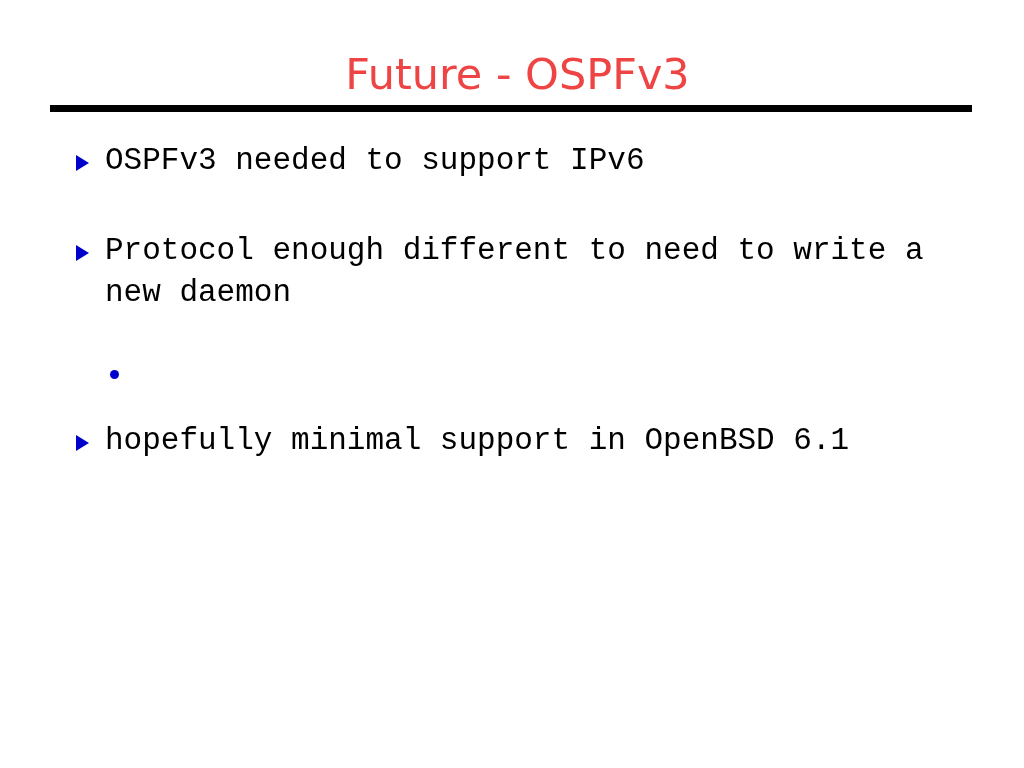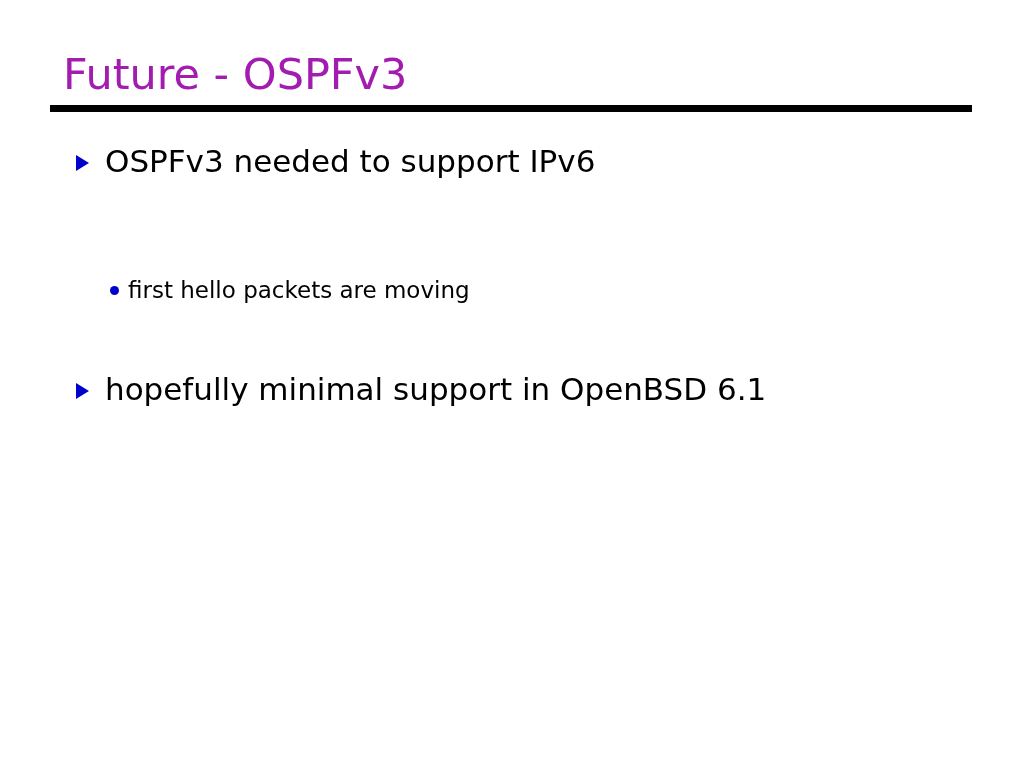--- a/index.html
+++ b/index.html
@@ -26,23 +26,24 @@
     position: absolute;
     left: 50px;
     top: 48px;
     width: 922px;
   }
   .slide-title {
     font-size: 43px;
     font-weight: 400;
     line-height: 52px;
     letter-spacing: 0px;
-    color: #a21caf;
+    color: #ef4444;
     white-space: nowrap;
     padding-left: 13px;
+    text-align: center;
   }
   .title-rule {
     margin-top: 5px;
     width: 922px;
     height: 7px;
     background: #000000;
   }
 
   
   .body-block {
@@ -70,20 +71,21 @@
     left: 76px;
     top: 15px;
     width: 0;
     height: 0;
     border-top: 8px solid transparent;
     border-bottom: 8px solid transparent;
     border-left: 13px solid #0000cd;
   }
   .bullet-l1 .text {
     display: block;
+    font-family: Liberation Mono, monospace;
   }
 
   .bullet-l2 {
     position: relative;
     padding-left: 128px;
     padding-right: 40px;
     font-size: 23px;
     line-height: 32px;
     color: #000000;
   }
@@ -118,28 +120,33 @@
 
     <div class="bullet-group">
       <div class="bullet-l1">
         <span class="marker-tri"></span>
         <span class="text">OSPFv3 needed to support IPv6</span>
       </div>
     </div>
 
     <div class="gap-1"></div>
 
+    <div class="bullet-group">
+      <div class="bullet-l1">
+        <span class="marker-tri"></span>
+        <span class="text">Protocol enough different to need to write a new daemon</span>
+      </div>
+    </div>
 
     <div class="gap-2"></div>
 
     <div class="bullet-group">
       <div class="sub-gap"></div>
       <div class="bullet-l2">
         <span class="marker-dot"></span>
-        <span class="text">first hello packets are moving</span>
       </div>
     </div>
 
     <div class="gap-3"></div>
 
 
     <div class="gap-4"></div>
 
     <div class="bullet-group">
       <div class="bullet-l1">

